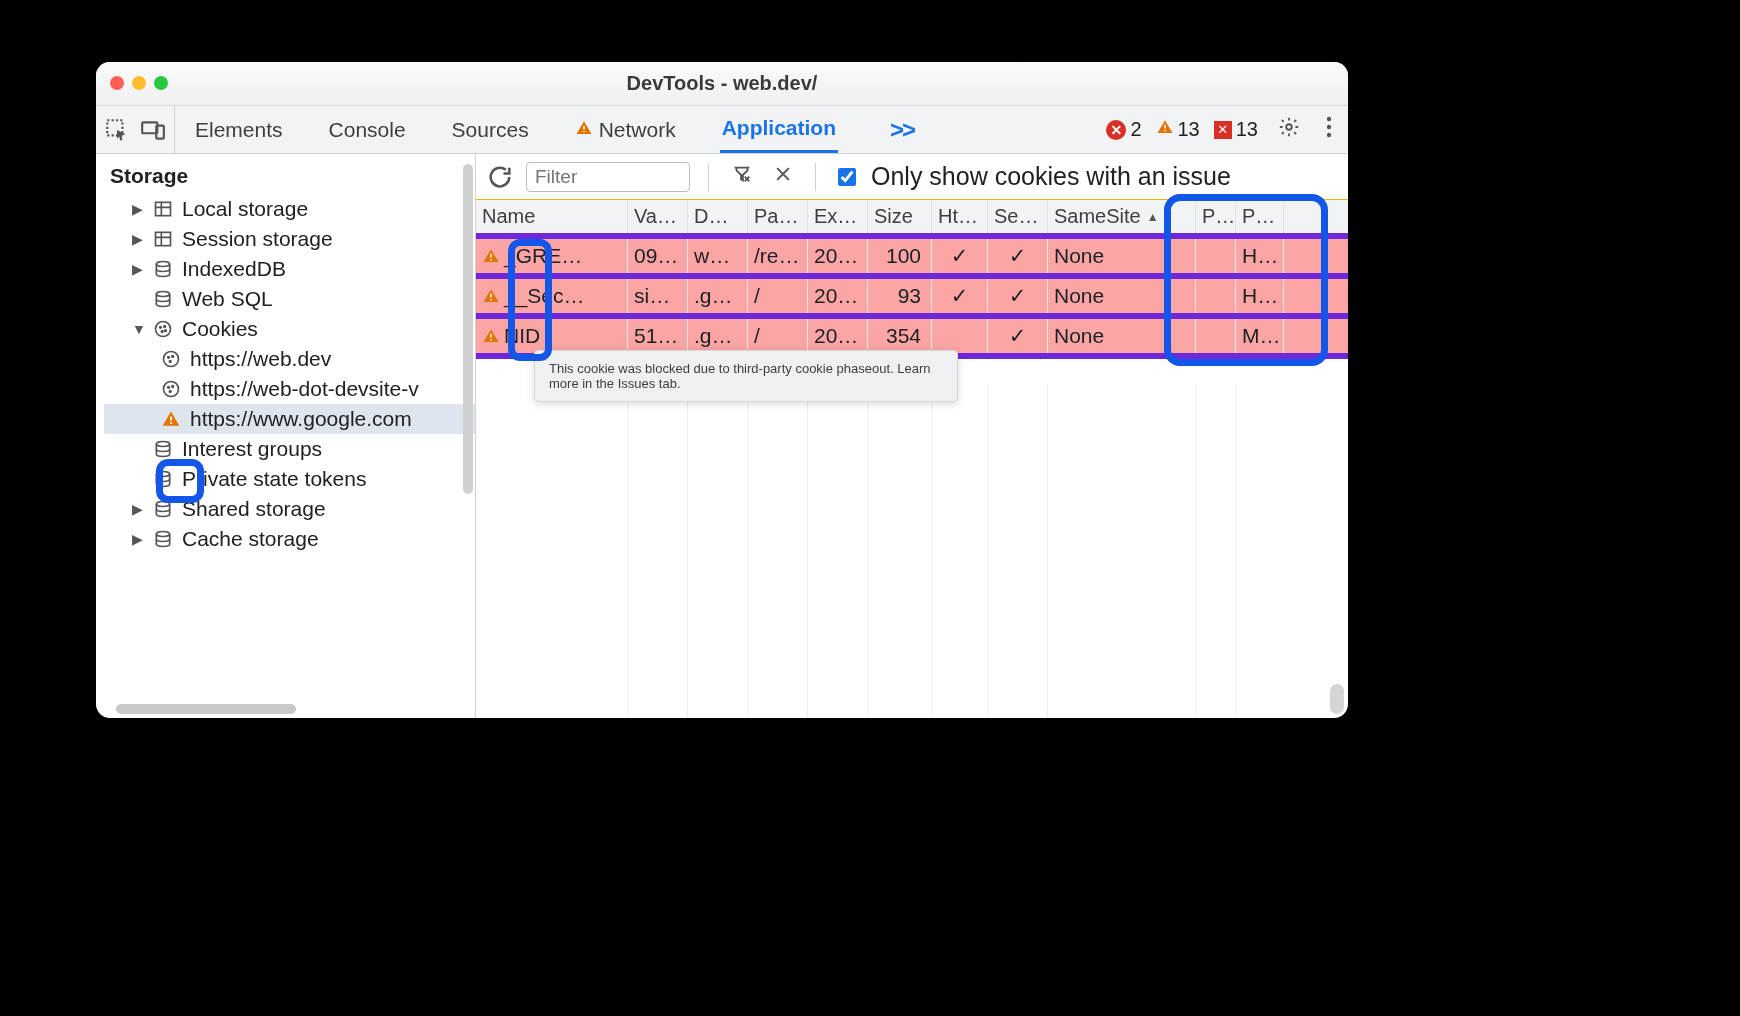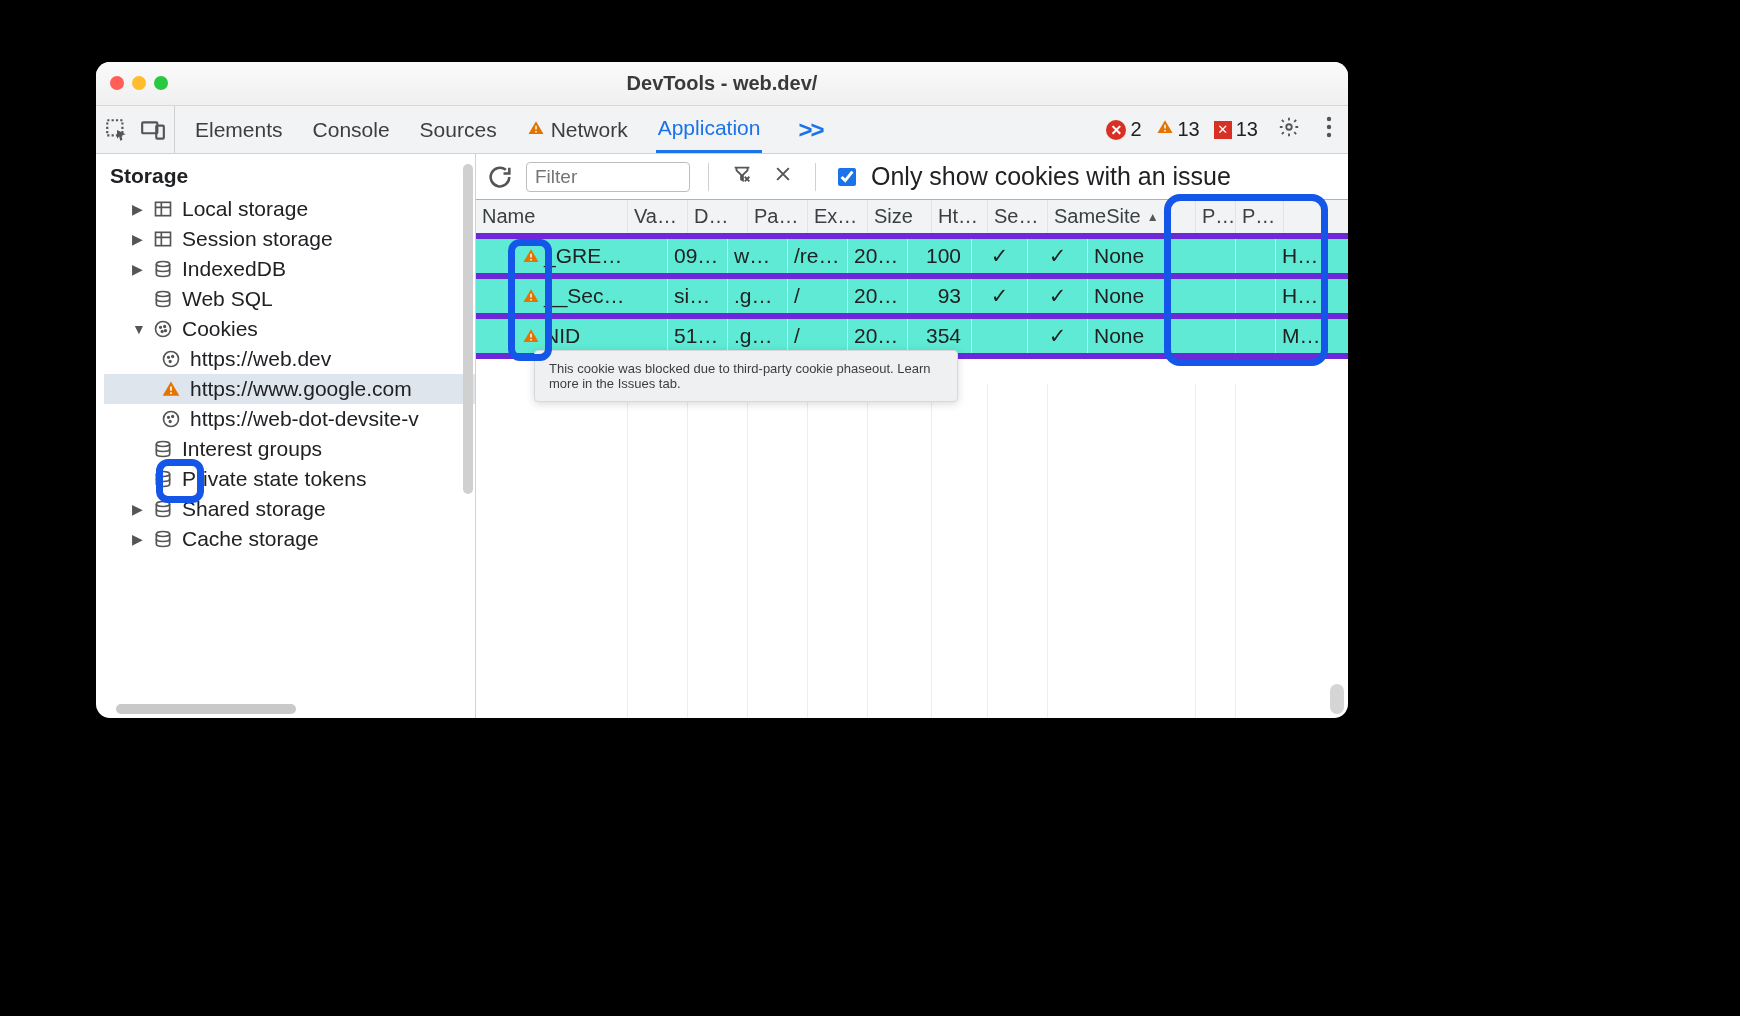--- a/index.html
+++ b/index.html
@@ -40,23 +40,23 @@
   .titlebar .title { margin:0 auto; font-weight:600; font-size:20px; color:#3a3a3a;}
   
   .tabstrip {
     height: 48px;
     border-bottom: 1px solid #cfd2d6;
     background:#f1f3f4;
     display:flex; align-items:stretch;
   }
   .leftgroup { display:flex; align-items:center; padding:0 8px; gap:10px; border-right:1px solid #d0d0d0; }
   .inspect-icon, .device-icon { width:26px; height:26px; display:flex; align-items:center; justify-content:center; color:#555;}
-  .tabs { display:flex; align-items:center; gap:26px; padding:0 18px; }
+  .tabs { display:flex; align-items:center; gap:42px; padding:0 18px; }
   .tab { color:#3c3f41; padding: 0 2px; display:flex; align-items:center; height:100%; gap:6px; cursor:pointer; }
-  .tab.active { color:#1a73e8; border-bottom:3px solid #1a73e8; font-weight:400;}
+  .tab.active { color:#1a73e8; border-bottom:3px solid #1a73e8; font-weight:700;}
   .tab .warn { color:#e37400; }
   .chev-more { color:#1a73e8; font-weight:700; font-size:24px; letter-spacing:-2px; padding:0 10px;}
   .tabs-right { margin-left:auto; display:flex; align-items:center; gap:14px; padding-right:10px; }
   .badge { display:flex; align-items:center; gap:4px; font-size:20px;}
   .circ { width:20px; height:20px; border-radius:50%; display:inline-flex; align-items:center;justify-content:center; color:#fff; font-size:14px; font-weight:bold;}
   .circ.err{background:#d93025;} .tri.warn{color:#e37400;} .sq.msg{ width:18px;height:18px;background:#d93025;display:inline-flex;align-items:center;justify-content:center;color:#fff;font-size:13px;}
   .gear, .dots { color:#555; padding:0 6px; }
   
   .body { flex:1; display:flex; min-height:0; }
   .sidebar { width:380px; border-right:1px solid #cfd2d6; position:relative; overflow:hidden; padding:6px 0 2px 4px; font-size:21px;}
@@ -81,21 +81,21 @@
   .chk { width:18px;height:18px; accent-color:#1a73e8;}
   .onlylbl{font-size:25px;}
   
   .table { display:flex; flex-direction:column; min-height:0; flex:1; position:relative;}
   .thead, .tr { display:grid; grid-template-columns: 152px 60px 60px 60px 60px 64px 56px 60px 148px 40px 48px; border-bottom:6px solid #6d28d9;}
   .thead { background:#f1f3f4; font-size:20px; }
   .th,.td { padding:5px 6px; border-right:1px solid #e1e3e5; overflow:hidden; white-space:nowrap; text-overflow:ellipsis; display:flex; align-items:center;}
   .th { font-weight:400; color:#3c3f41; cursor:pointer;}
   .th.sort::after{ content:"▲"; font-size:12px; margin-left:6px; color:#555;}
   .tbody{}
-  .tr.issue{ background:#5eead4;padding-left:40px;}
+  .tr.issue{ background:#fca5a5;}
   .td.size{ justify-content:flex-end; padding-right:10px;}
   .td.center{ justify-content:center;}
   .warn-tri { display:inline-flex; margin-right:4px;}
   .warn-tri svg{width:18px;height:18px;}
   
   .grid-fill{position:absolute; top:184px; left:0; right:0; bottom:0;
     background: repeating-linear-gradient(90deg, transparent, transparent 151px, #ebedee 151px, #ebedee 152px,
       transparent 152px, transparent 211px, #ebedee 211px, #ebedee 212px,
       transparent 212px, transparent 271px, #ebedee 271px, #ebedee 272px,
       transparent 272px, transparent 331px, #ebedee 331px, #ebedee 332px,
@@ -274,40 +274,40 @@
             <span class="ico cookie-ico">
                 <svg viewBox="0 0 24 24" fill="none" stroke="currentColor" stroke-width="2">
                   <circle cx="12" cy="12" r="9"></circle>
                   <circle cx="9" cy="10" r="1" fill="currentColor"></circle>
                   <circle cx="14" cy="9" r="1" fill="currentColor"></circle>
                   <circle cx="11" cy="15" r="1" fill="currentColor"></circle>
                 </svg>
               </span>
             <span>https://web.dev</span>
           </div>
+          <div class="node ind2">
+            <span class="ico cookie-ico">
+                <svg viewBox="0 0 24 24" fill="none" stroke="currentColor" stroke-width="2">
+                  <circle cx="12" cy="12" r="9"></circle>
+                  <circle cx="9" cy="10" r="1" fill="currentColor"></circle>
+                  <circle cx="14" cy="9" r="1" fill="currentColor"></circle>
+                  <circle cx="11" cy="15" r="1" fill="currentColor"></circle>
+                </svg>
+              </span>
+            <span>https://web-dot-devsite-v</span>
+          </div>
           <div class="node ind2 selected">
             <span class="ico">
                 <svg viewBox="0 0 24 24">
                   <path d="M12 3 L22 20 H2 Z" fill="#e37400"></path>
                   <rect x="11" y="9" width="2" height="5" fill="#fff"></rect>
                   <rect x="11" y="16" width="2" height="2" fill="#fff"></rect>
                 </svg>
               </span>
             <span>https://www.google.com</span>
-          </div>
-          <div class="node ind2">
-            <span class="ico cookie-ico">
-                <svg viewBox="0 0 24 24" fill="none" stroke="currentColor" stroke-width="2">
-                  <circle cx="12" cy="12" r="9"></circle>
-                  <circle cx="9" cy="10" r="1" fill="currentColor"></circle>
-                  <circle cx="14" cy="9" r="1" fill="currentColor"></circle>
-                  <circle cx="11" cy="15" r="1" fill="currentColor"></circle>
-                </svg>
-              </span>
-            <span>https://web-dot-devsite-v</span>
           </div>
           <div class="node ind1">
             <span class="arrow"></span>
             <span class="ico">
                 <svg viewBox="0 0 24 24" fill="none" stroke="currentColor" stroke-width="2">
                   <ellipse cx="12" cy="6" rx="8" ry="3"></ellipse>
                   <path d="M4 6v12c0 1.7 3.6 3 8 3s8-1.3 8-3V6"></path>
                   <path d="M4 12c0 1.7 3.6 3 8 3s8-1.3 8-3"></path>
                 </svg>
               </span>

